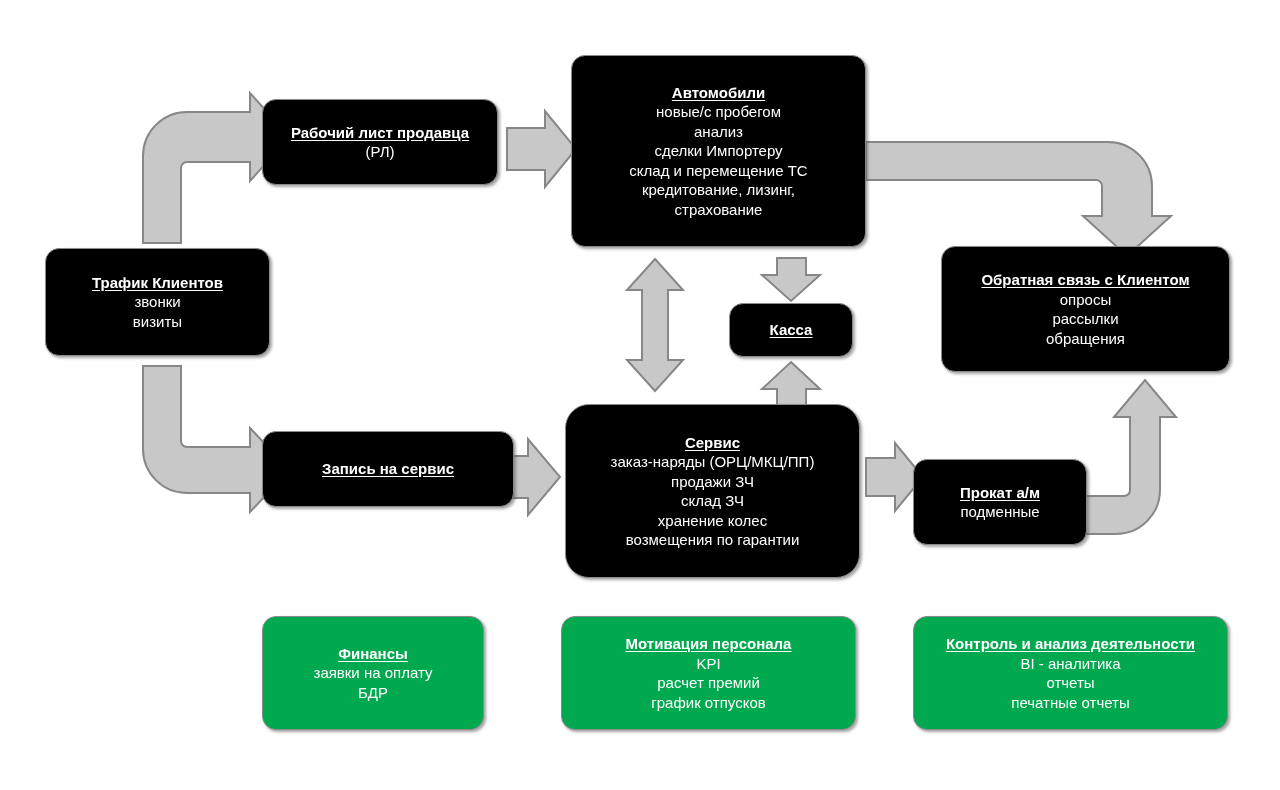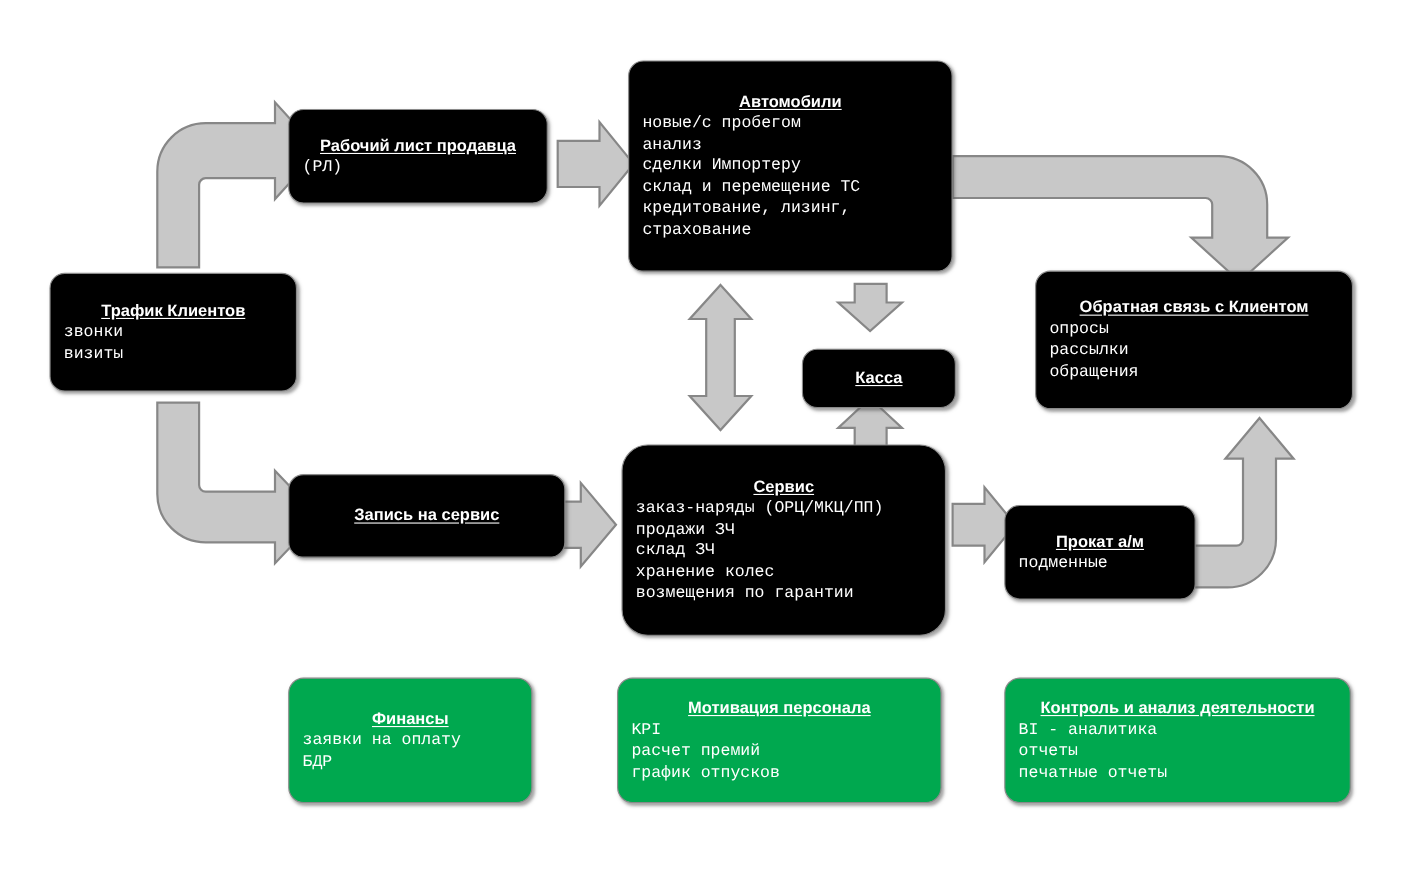--- a/index.html
+++ b/index.html
@@ -37,24 +37,23 @@
   .node .title {
     font-weight: bold;
     text-decoration: underline;
     text-underline-offset: 2px;
     text-align: center;
     font-size: 15px;
     letter-spacing: 0px;
     white-space: nowrap;
   }
   .node .line {
-    text-align: left;
+    text-align: center;
     font-size: 15px;
     white-space: nowrap;
-    font-family: Liberation Mono, monospace;
   }
 
   
   #arrows {
     position: absolute;
     left: 0;
     top: 0;
     width: 1280px;
     height: 790px;
     pointer-events: none;
@@ -204,21 +203,21 @@
     <div class="line">страхование</div>
   </div>
 
   <div class="node blue" style="left:941px; top:246px; width:289px; height:126px;">
     <div class="title">Обратная связь с Клиентом</div>
     <div class="line">опросы</div>
     <div class="line">рассылки</div>
     <div class="line">обращения</div>
   </div>
 
-  <div class="node blue center-lines" style="left:729px; top:317px; width:140px; height:54px;">
+  <div class="node blue center-lines" style="left:729px; top:303px; width:124px; height:54px;">
     <div class="title">Касса</div>
   </div>
 
   <div class="node blue" style="left:262px; top:431px; width:252px; height:76px;">
     <div class="title">Запись на сервис</div>
   </div>
 
   <div class="node blue" style="left:565px; top:404px; width:295px; height:174px;border-radius:24px;">
     <div class="title">Сервис</div>
     <div class="line">заказ-наряды (ОРЦ/МКЦ/ПП)</div>

